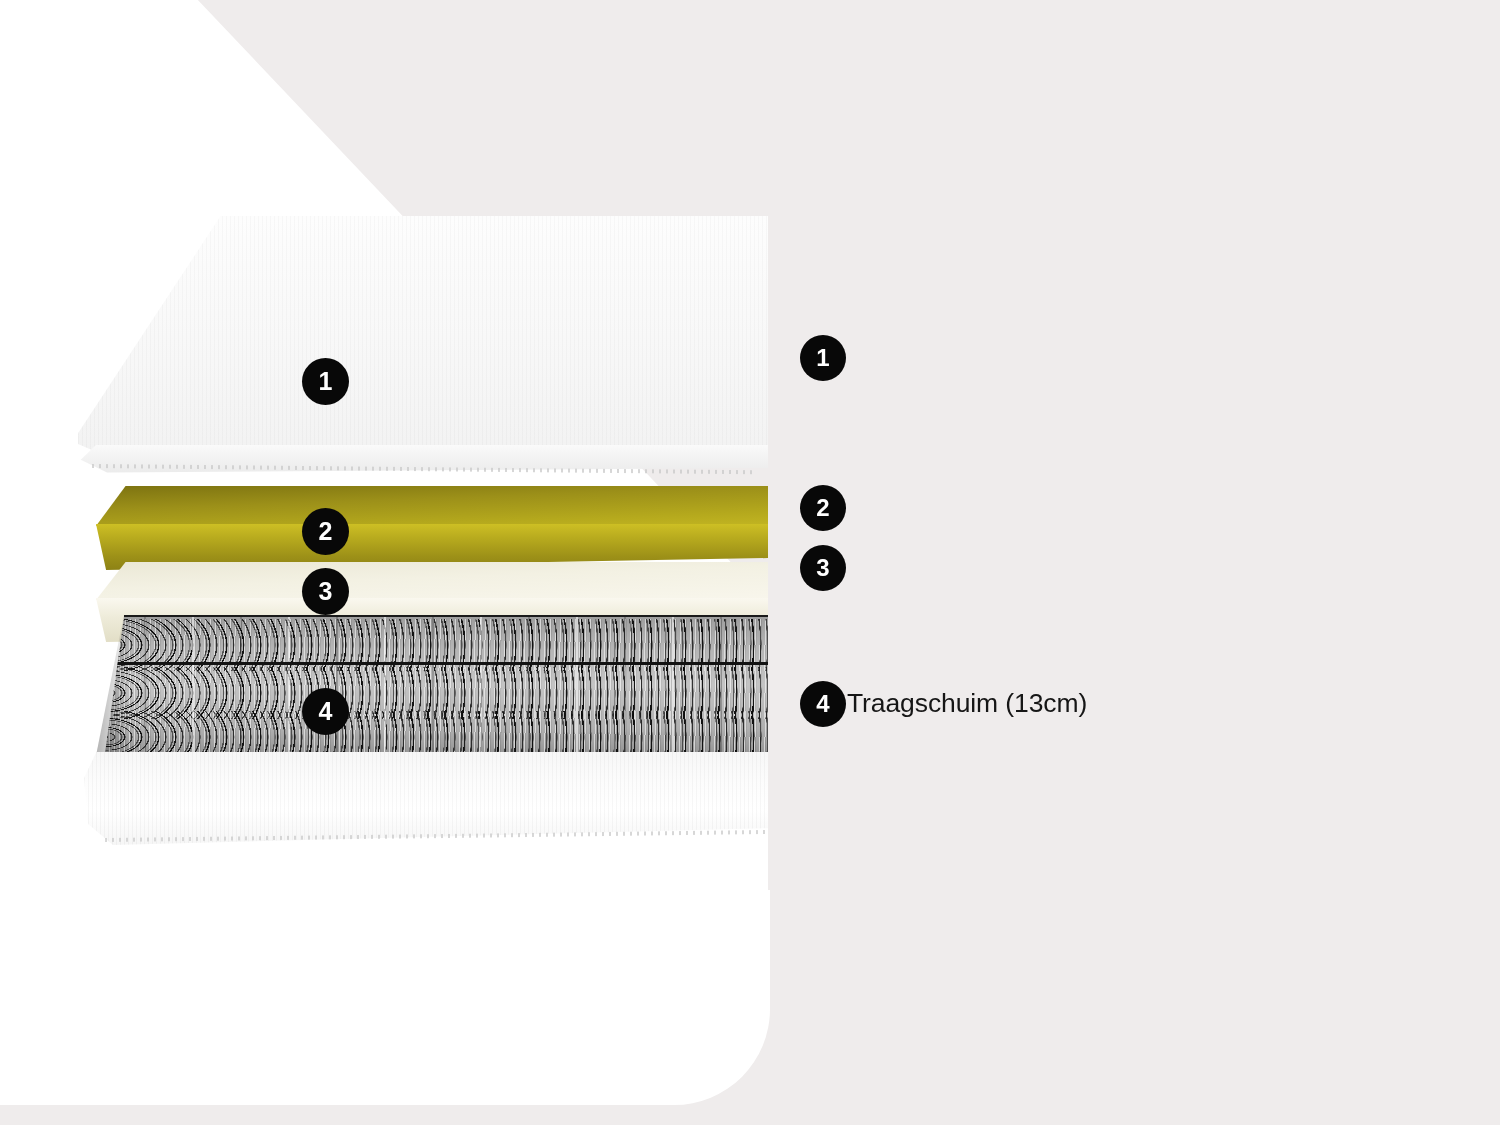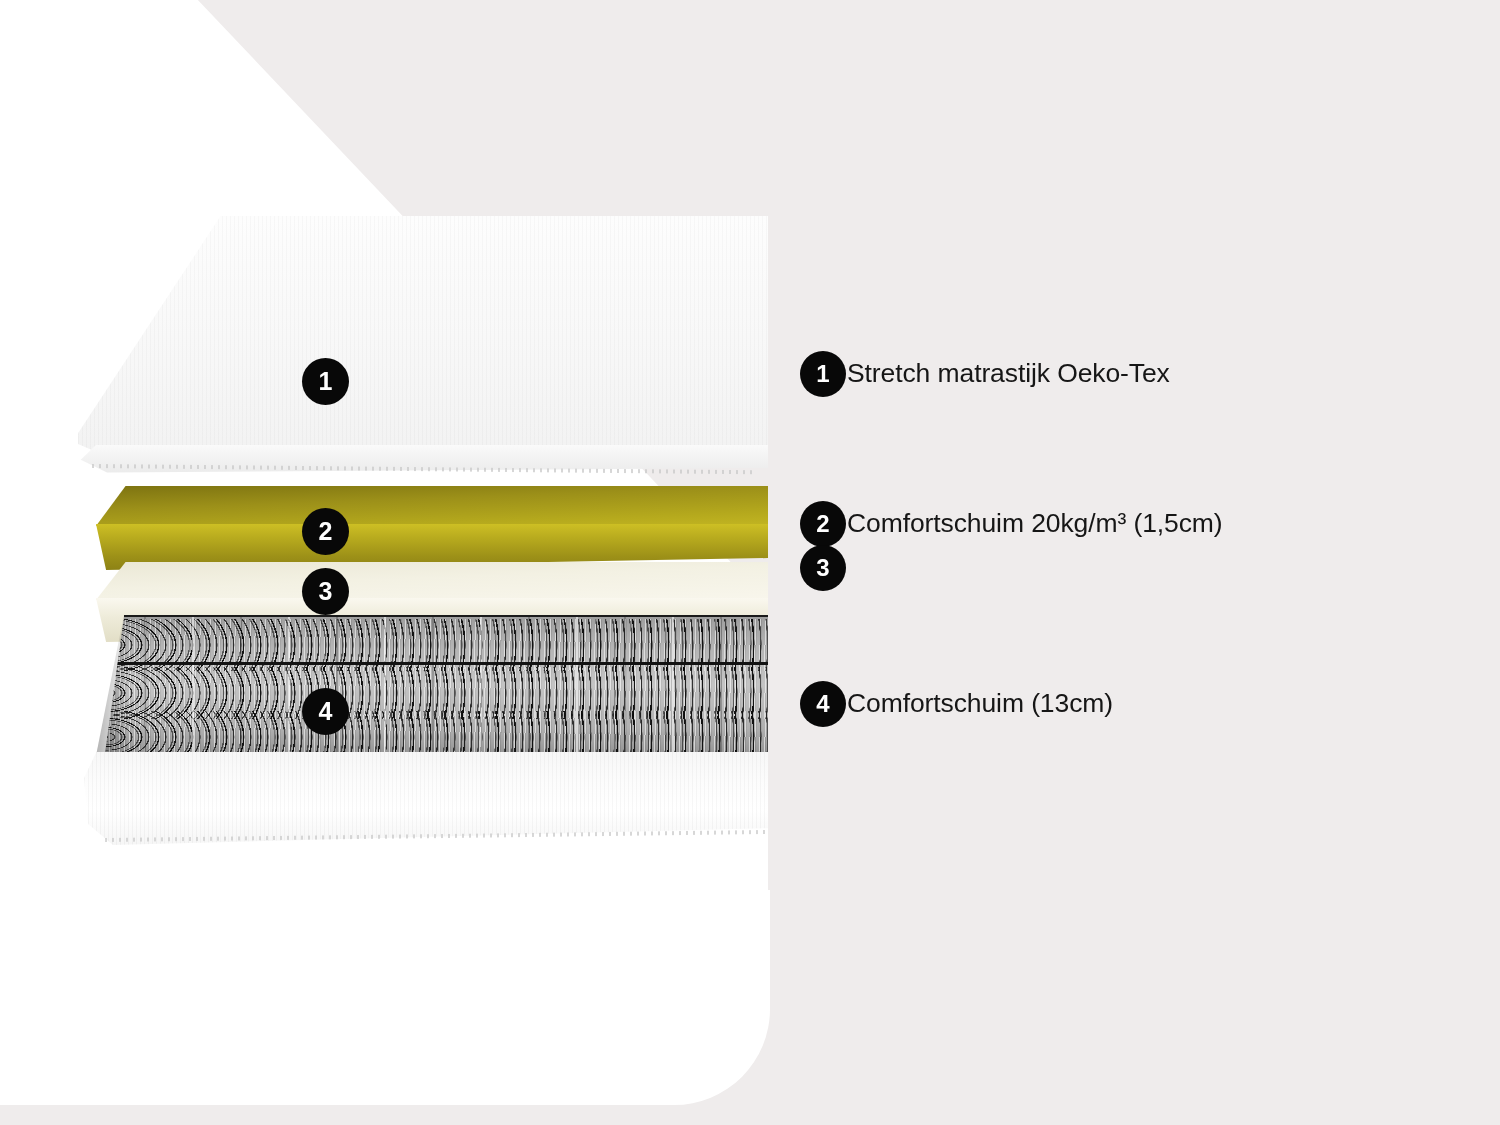--- a/index.html
+++ b/index.html
@@ -218,31 +218,29 @@
     <div class="badge badge-on-img" style="left:302px;top:358px">1</div>
     <div class="badge badge-on-img" style="left:302px;top:508px">2</div>
     <div class="badge badge-on-img" style="left:302px;top:568px">3</div>
     <div class="badge badge-on-img" style="left:302px;top:688px">4</div>
   </div>
 
   <div id="legend">
 
     <div class="legend-row" style="left:0px;top:358px">
       <div class="badge badge-legend">1</div>
-      <div class="legend-label">Stretch matrastijk Oeko-Tex</div>
     </div>
 
     <div class="legend-row" style="left:0px;top:508px">
       <div class="badge badge-legend">2</div>
-      <div class="legend-label">Comfortschuim 20kg/m³ (1,5cm)</div>
     </div>
 
     <div class="legend-row" style="left:0px;top:568px">
       <div class="badge badge-legend">3</div>
     </div>
 
     <div class="legend-row" style="left:0px;top:688px">
       <div class="badge badge-legend">4</div>
-      <div class="legend-label">Comfortschuim (13cm)</div>
+      <div class="legend-label">Traagschuim (13cm)</div>
     </div>
 
   </div>
 </div>
 
 </body></html>

